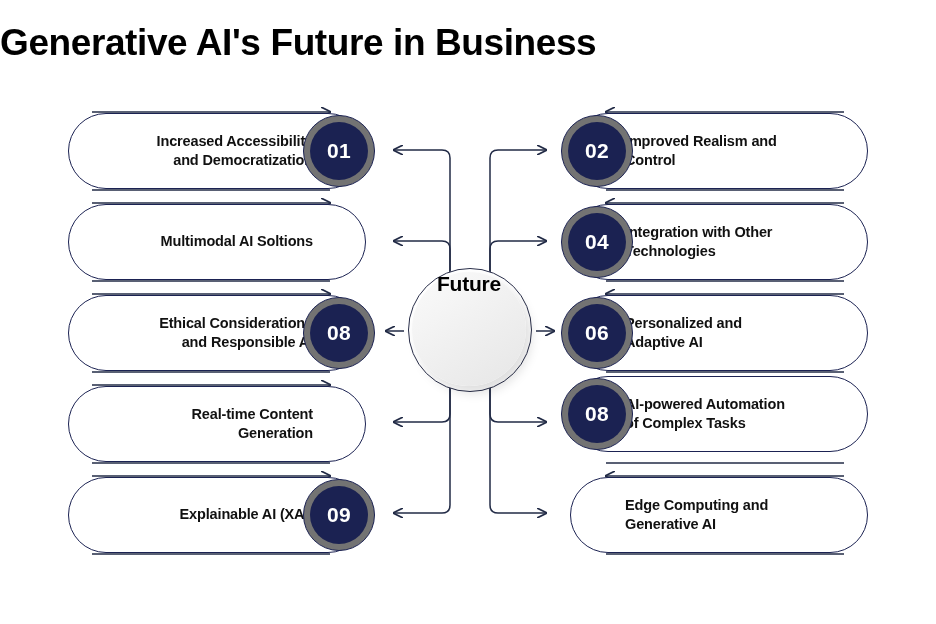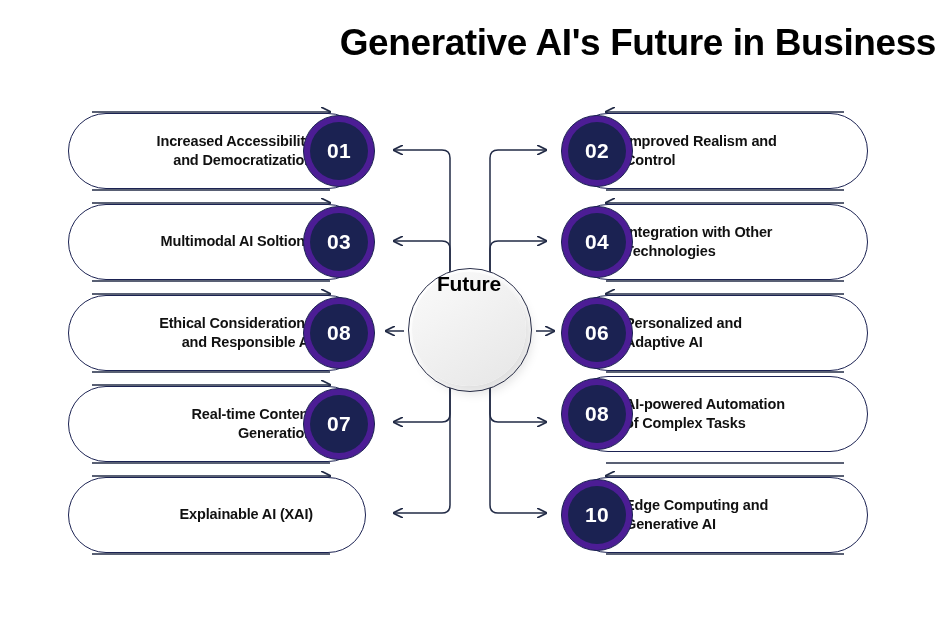--- a/index.html
+++ b/index.html
@@ -18,21 +18,21 @@
     background: #ffffff;
     overflow: hidden;
   }
 
   
   #title {
     position: absolute;
     top: 22px;
     left: 0;
     width: 936px;
-    text-align: right;
+    text-align: left;
     font-size: 37px;
     font-weight: 700;
     color: #000000;
     letter-spacing: -0.4px;
     white-space: nowrap;
   }
 
   
   #connectors {
     position: absolute;
@@ -78,21 +78,21 @@
 
   
   .badge {
     position: absolute;
     width: 72px;
     height: 72px;
     top: 50%;
     transform: translateY(-50%);
     border: 1.4px solid #1b2252;
     border-radius: 50%;
-    background: #4c1d95;
+    background: #737373;
     box-sizing: border-box;
     display: flex;
     align-items: center;
     justify-content: center;
   }
   .card.left  .badge { right: -10px; }
   .card.right .badge { left: -10px; }
 
   .badge-inner {
     width: 58px;
@@ -210,23 +210,20 @@
   <div class="card right" style="top:113px">
     <div class="badge">
       <div class="badge-inner">02</div>
     </div>
     <div class="card-label">Improved Realism and
 Control</div>
   </div>
 
   <div class="card left" style="top:204px">
     <div class="card-label">Multimodal AI Soltions</div>
-    <div class="badge">
-      <div class="badge-inner">03</div>
-    </div>
   </div>
 
   <div class="card right" style="top:204px">
     <div class="badge">
       <div class="badge-inner">04</div>
     </div>
     <div class="card-label">Integration with Other
 Technologies</div>
   </div>
 
@@ -242,41 +239,38 @@
     <div class="badge">
       <div class="badge-inner">06</div>
     </div>
     <div class="card-label">Personalized and
 Adaptive AI</div>
   </div>
 
   <div class="card left" style="top:386px">
     <div class="card-label">Real-time Content
 Generation</div>
-    <div class="badge">
-      <div class="badge-inner">07</div>
-    </div>
   </div>
 
   <div class="card right" style="top:376px">
     <div class="badge">
       <div class="badge-inner">08</div>
     </div>
     <div class="card-label">AI-powered Automation
 of Complex Tasks</div>
   </div>
 
   <div class="card left" style="top:477px">
     <div class="card-label">Explainable AI (XAI)</div>
+    <div class="badge">
+      <div class="badge-inner">09</div>
+    </div>
   </div>
 
   <div class="card right" style="top:477px">
-    <div class="badge">
-      <div class="badge-inner">10</div>
-    </div>
     <div class="card-label">Edge Computing and
 Generative AI</div>
   </div>
 
   <div id="hub"></div>
   <div id="hub-disc">
     <div id="hub-label">Future</div>
   </div>
 
 </div>

